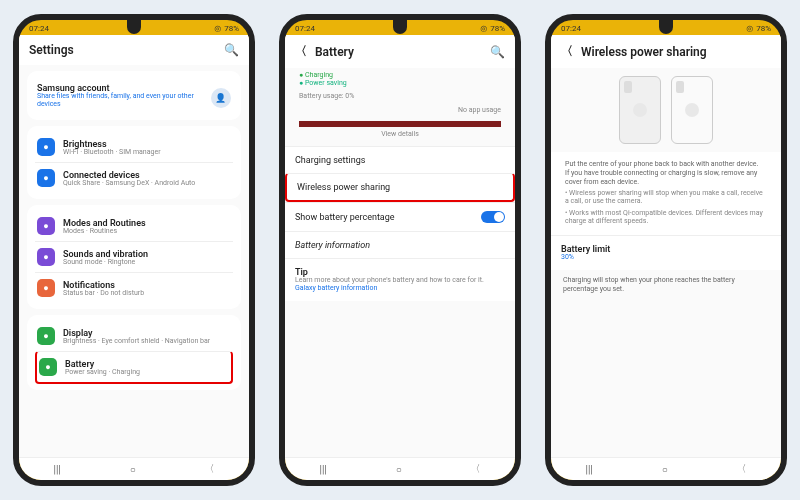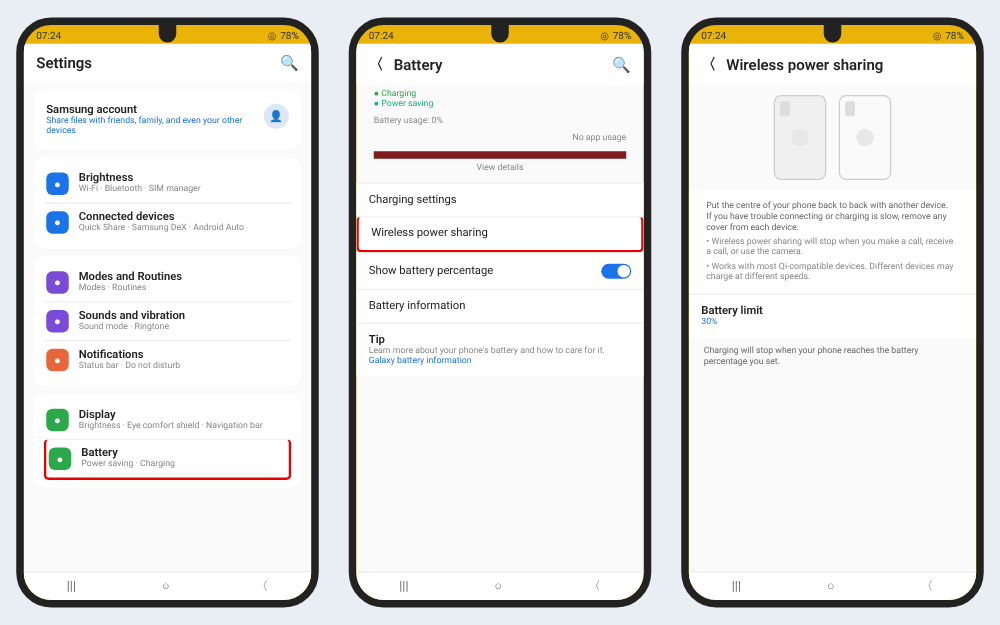--- a/index.html
+++ b/index.html
@@ -5,21 +5,21 @@
   body{margin:0;background:#e8eef4;font-family:-apple-system,BlinkMacSystemFont,"Segoe UI",Roboto,sans-serif;display:flex;justify-content:center;align-items:center;height:500px;gap:24px}
   .phone{width:230px;height:460px;background:#eab308;border:6px solid #222;border-radius:28px;position:relative;overflow:hidden;display:flex;flex-direction:column}
   .notch{position:absolute;top:0;left:50%;transform:translateX(-50%);width:14px;height:14px;background:#222;border-radius:0 0 10px 10px;z-index:5}
   .statusbar{display:flex;justify-content:space-between;align-items:center;padding:4px 10px 2px;font-size:8px;color:#333}
   .statusbar .right{display:flex;align-items:center;gap:3px}
   .scr{flex:1;overflow:hidden;font-size:9px;color:#222;background:#fafafa}
   .hdr{display:flex;align-items:center;padding:8px 10px;font-weight:600;font-size:12px;background:#fff}
   .hdr .sp{flex:1}
   .back{margin-right:8px;font-size:12px}
   .section{background:#fff;margin:6px 8px;border-radius:10px;padding:6px 8px}
-  .row{display:flex;align-items:flex-start;padding:6px 2px;gap:8px}
+  .row{display:flex;align-items:flex-end;padding:6px 2px;gap:8px}
   .row.bord{border-top:1px solid #eee}
   .ic{width:18px;height:18px;border-radius:5px;display:flex;align-items:center;justify-content:center;flex-shrink:0;color:#fff;font-size:9px}
   .ttl{font-weight:600;font-size:9px}
   .sub{font-size:7px;color:#888;line-height:1.1}
   .hl{border:2px solid #e60000;border-radius:4px}
   .plain{background:#fff;padding:8px 10px;border-top:1px solid #eee;font-size:9px}
   .toggle{width:24px;height:12px;border-radius:6px;position:relative}
   .toggle::after{content:"";position:absolute;width:10px;height:10px;background:#fff;border-radius:50%;top:1px}
   .toggle.on{background:#1a73e8}.toggle.on::after{right:1px}
   .toggle.off{background:#ccc}.toggle.off::after{left:1px}
@@ -151,21 +151,21 @@
         <div class="plain" style="display: flex; align-items: center;">
           <span style="flex:1">Charging settings</span>
         </div>
         <div class="plain hl" style="display: flex; align-items: center;">
           <span style="flex:1">Wireless power sharing</span>
         </div>
         <div class="plain" style="display: flex; align-items: center;">
           <span style="flex:1">Show battery percentage</span>
           <span class="toggle on"></span>
         </div>
-        <div class="plain" style="display: flex; align-items: flex-end;">
+        <div class="plain" style="display: flex; align-items: flex-end; font-style: italic;">
           <span style="flex:1">Battery information</span>
         </div>
       </div>
     <div class="plain">
       <div class="ttl">Tip</div>
       <div class="sub">Learn more about your phone's battery and how to care for it.</div>
       <div class="sub link">Galaxy battery information</div>
     </div>
   </div>
   <div class="nav">

